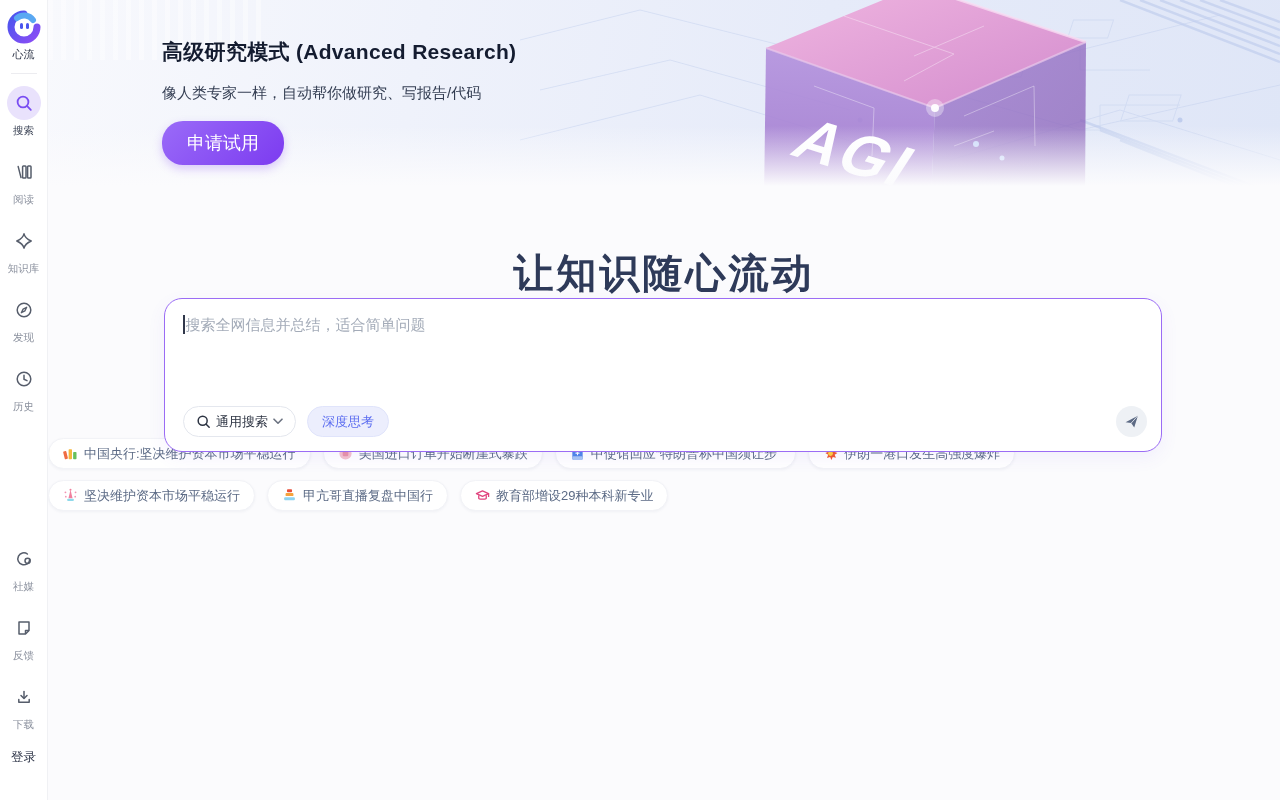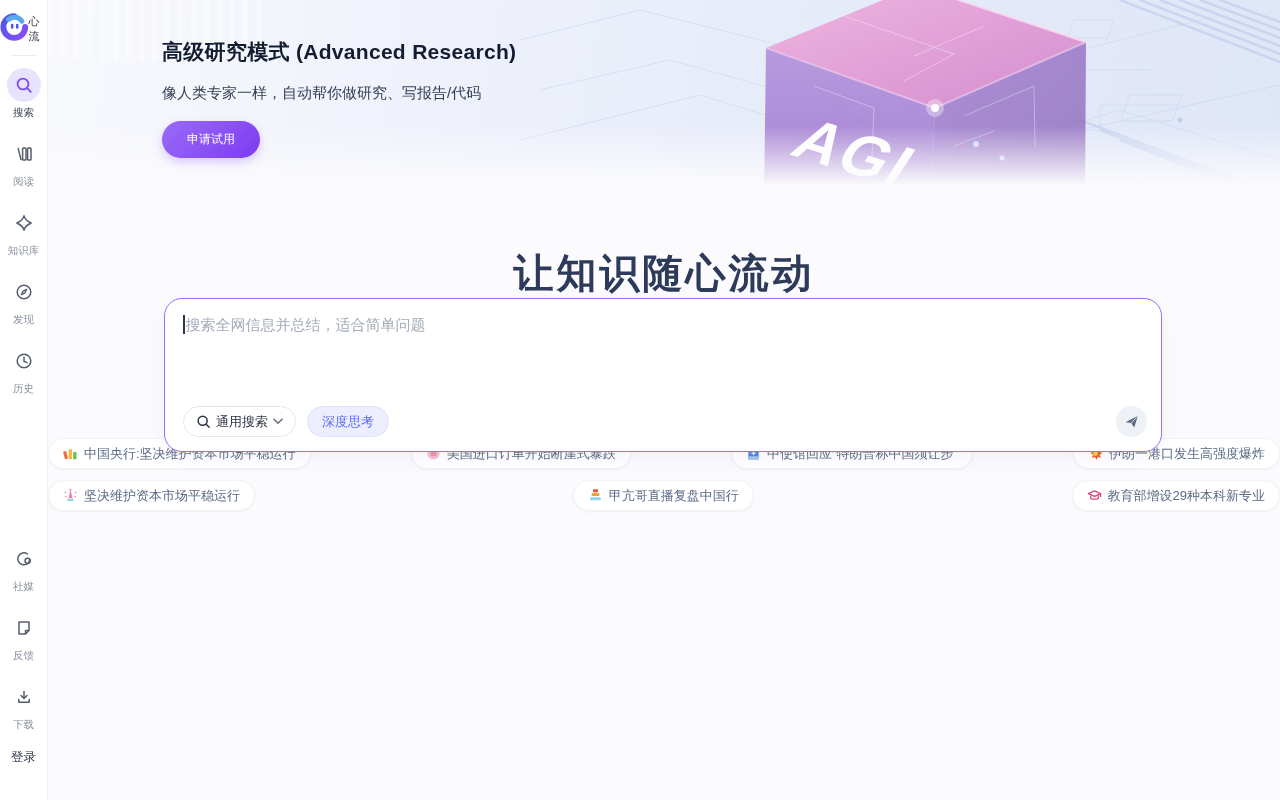--- a/index.html
+++ b/index.html
@@ -8,21 +8,21 @@
     font-family:"Liberation Sans","DejaVu Sans",sans-serif;
     background:#fbfbfd; color:#222; position:relative;
   }
 
   
   .sidebar {
     position:absolute; left:0; top:0; width:48px; height:800px;
     background:#fff; border-right:1px solid #f0f1f4;
     display:flex; flex-direction:column; align-items:center; z-index:30;
   }
-  .logo-wrap { margin-top:10px; display:flex; flex-direction:row; align-items:center; }
+  .logo-wrap { margin-top:10px; display:flex; flex-direction:column; align-items:center; }
   .logo-label { font-size:11px; color:#2b3245; margin-top:3px; }
   .side-divider { width:26px; height:1px; background:#ececf0; margin:11px 0 12px; }
   .nav-item { display:flex; flex-direction:column; align-items:center; margin-bottom:17px; cursor:pointer; }
   .nav-icon { width:34px; height:34px; border-radius:50%; display:flex; align-items:center; justify-content:center; color:#565d6b; }
   .nav-item.active .nav-icon { background:#e9e2fc; color:#7a4df2; }
   .nav-label { font-size:10.5px; color:#8b919e; margin-top:4px; }
   .nav-item.active .nav-label { color:#3a4254; }
   .side-spacer { flex:1; }
   .login-btn { font-size:12.5px; color:#2b3245; margin-bottom:34px; cursor:pointer; font-weight:500; }
 
@@ -41,21 +41,21 @@
     background:repeating-linear-gradient(90deg,rgba(255,255,255,.8) 0 5px,rgba(255,255,255,0) 5px 13px);
   }
   .circuit { position:absolute; right:0; top:0; height:100%; width:760px; opacity:.8; }
   .cube { position:absolute; left:706px; top:-14px; width:346px; height:215px; }
   .banner-content { position:relative; z-index:5; padding:38px 0 0 114px; }
   .banner-title { font-size:21px; font-weight:bold; color:#141c30; letter-spacing:.3px; }
   .banner-sub { font-size:15px; color:#333d52; margin-top:18px; }
   .cta-btn {
     margin-top:18px; display:inline-block; border:none; cursor:pointer;
     background:linear-gradient(135deg,#9a6bf8 0%,#7c3bf0 100%);
-    color:#fff; font-size:12px; padding:10px 25px; border-radius:21px;
+    color:#fff; font-size:18px; padding:10px 25px; border-radius:21px;
     font-family:inherit; box-shadow:0 4px 10px rgba(124,59,240,.25);
   }
 
   
   .hero-title {
     position:absolute; left:48px; right:0; top:214px; text-align:center;
     font-size:40px; font-weight:bold; color:#2e3a59; letter-spacing:3px; z-index:6;margin-top:32px;
   }
 
   
@@ -80,21 +80,21 @@
     border-radius:16px; height:31px; padding:0 14px; display:flex; align-items:center;
     font-size:13px; cursor:pointer;margin-top:13px;
   }
   .send-btn {
     margin-left:auto; width:31px; height:31px; border-radius:50%;
     background:#eef1f5; display:flex; align-items:center; justify-content:center;
     color:#5c6a84; cursor:pointer;
   }
 
   
-  .chips { position:absolute; left:48px; right:0; z-index:8; display:flex; justify-content:space-between; gap:12px; }
+  .chips { position:absolute; left:48px; right:0; z-index:8; display:flex; justify-content:flex-start; gap:12px; }
   .chips.row1 { top:438px; }
   .chips.row2 { top:480px; }
   .chip {
     display:flex; align-items:center; gap:6px; background:#fff; border-radius:16px;
     height:31px; padding:0 14px; font-size:13px; color:#5b6a85; cursor:pointer;
     box-shadow:0 1px 3px rgba(40,50,90,.05); border:1px solid #f2f3f7;
     white-space:nowrap;
   }
   .chip svg { flex:0 0 auto; }
 </style>

